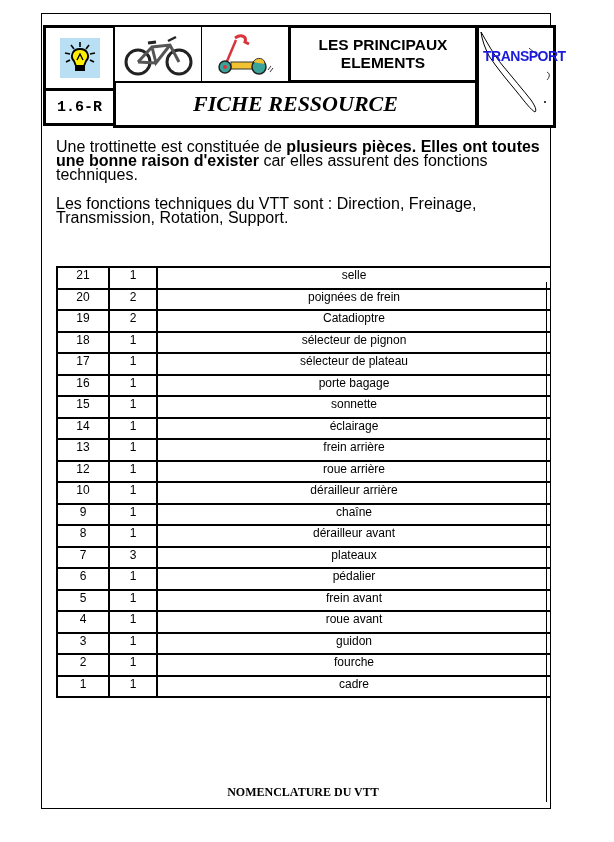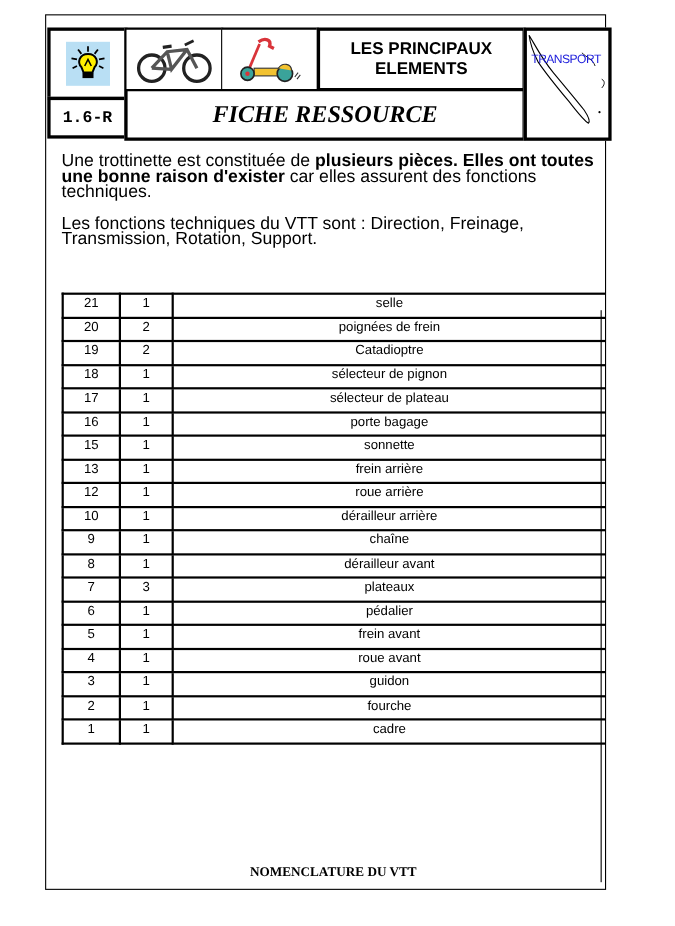--- a/index.html
+++ b/index.html
@@ -8,21 +8,21 @@
 
   
   .box { position:absolute; border:3px solid #000; box-sizing:border-box; background:#fff; }
   .hdr-icon { left:43px; top:25px; width:73px; height:66px; display:flex; align-items:center; justify-content:center; }
   .hdr-ref { left:43px; top:88px; width:73px; height:38px; display:flex; align-items:center; justify-content:center; font-family:Liberation Mono, monospace; font-weight:bold; font-size:15px; }
   .hdr-bike { left:113px; top:25px; width:90px; height:58px; display:flex; align-items:center; justify-content:center; border-width:2px 1px 1px 2px; }
   .hdr-scooter { left:201px; top:25px; width:89px; height:58px; display:flex; align-items:center; justify-content:center; border-width:2px 2px 1px 1px; }
   .hdr-title { left:288px; top:25px; width:190px; height:58px; display:flex; flex-direction:column; align-items:center; justify-content:center; font-weight:bold; font-size:15.5px; line-height:18px; text-align:center; }
   .hdr-fiche { left:113px; top:81px; width:365px; height:47px; display:flex; align-items:center; justify-content:center; font-family:"Liberation Serif", serif; font-style:italic; font-weight:bold; font-size:22px; border-top-width:2px; }
   .hdr-transport { left:476px; top:25px; width:80px; height:103px; }
-  .transport-label { position:absolute; left:4px; top:20px; color:#1a1adb; font-weight:normal; font-size:11px; letter-spacing:-0.5px; }
+  .transport-label { position:absolute; left:4px; top:20px; color:#1a1adb; font-weight:bold; font-size:14px; letter-spacing:-0.5px; }
 
   .bulb-bg { width:40px; height:40px; background:#b9dff4; display:flex; align-items:center; justify-content:center; }
 
   
   .intro { position:absolute; left:56px; top:140px; width:490px; font-size:16px; line-height:14.2px; }
   .intro p { margin:0; }
   .intro .gap { height:14px; }
   .indent { padding-left:34px; }
 
   
@@ -135,20 +135,25 @@
           <td class="rep">16</td>
           <td class="nb">1</td>
           <td class="des">porte bagage</td>
         </tr>
         <tr>
           <td class="rep">15</td>
           <td class="nb">1</td>
           <td class="des">sonnette</td>
         </tr>
         <tr>
+          <td class="rep">14</td>
+          <td class="nb">1</td>
+          <td class="des">éclairage</td>
+        </tr>
+        <tr>
           <td class="rep">13</td>
           <td class="nb">1</td>
           <td class="des">frein arrière</td>
         </tr>
         <tr>
           <td class="rep">12</td>
           <td class="nb">1</td>
           <td class="des">roue arrière</td>
         </tr>
         <tr>

